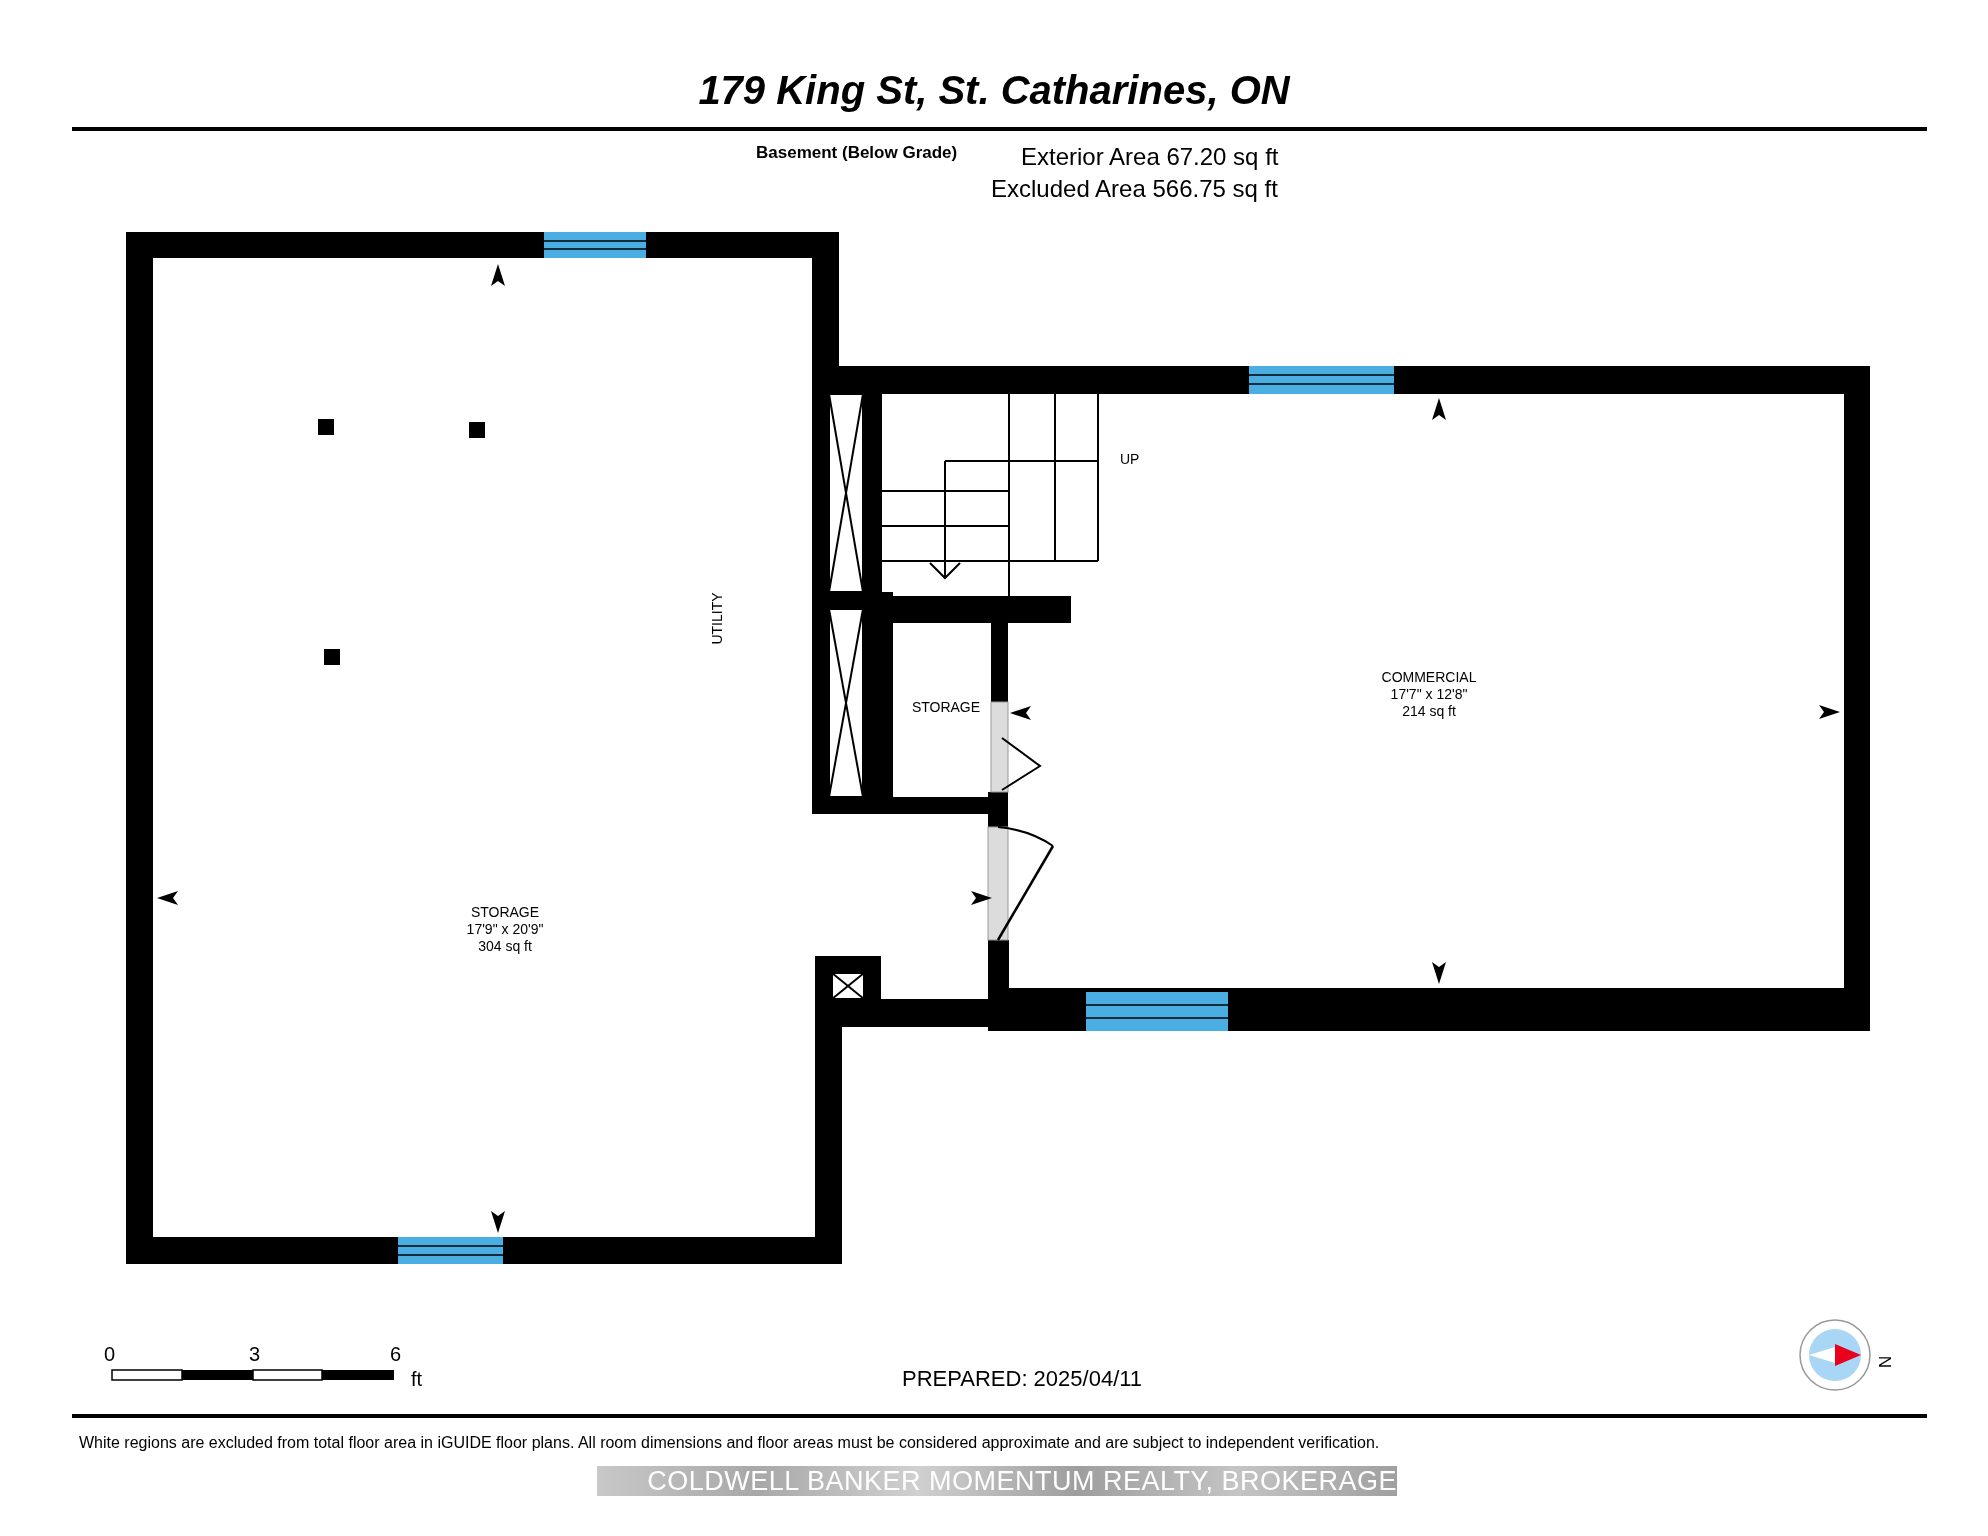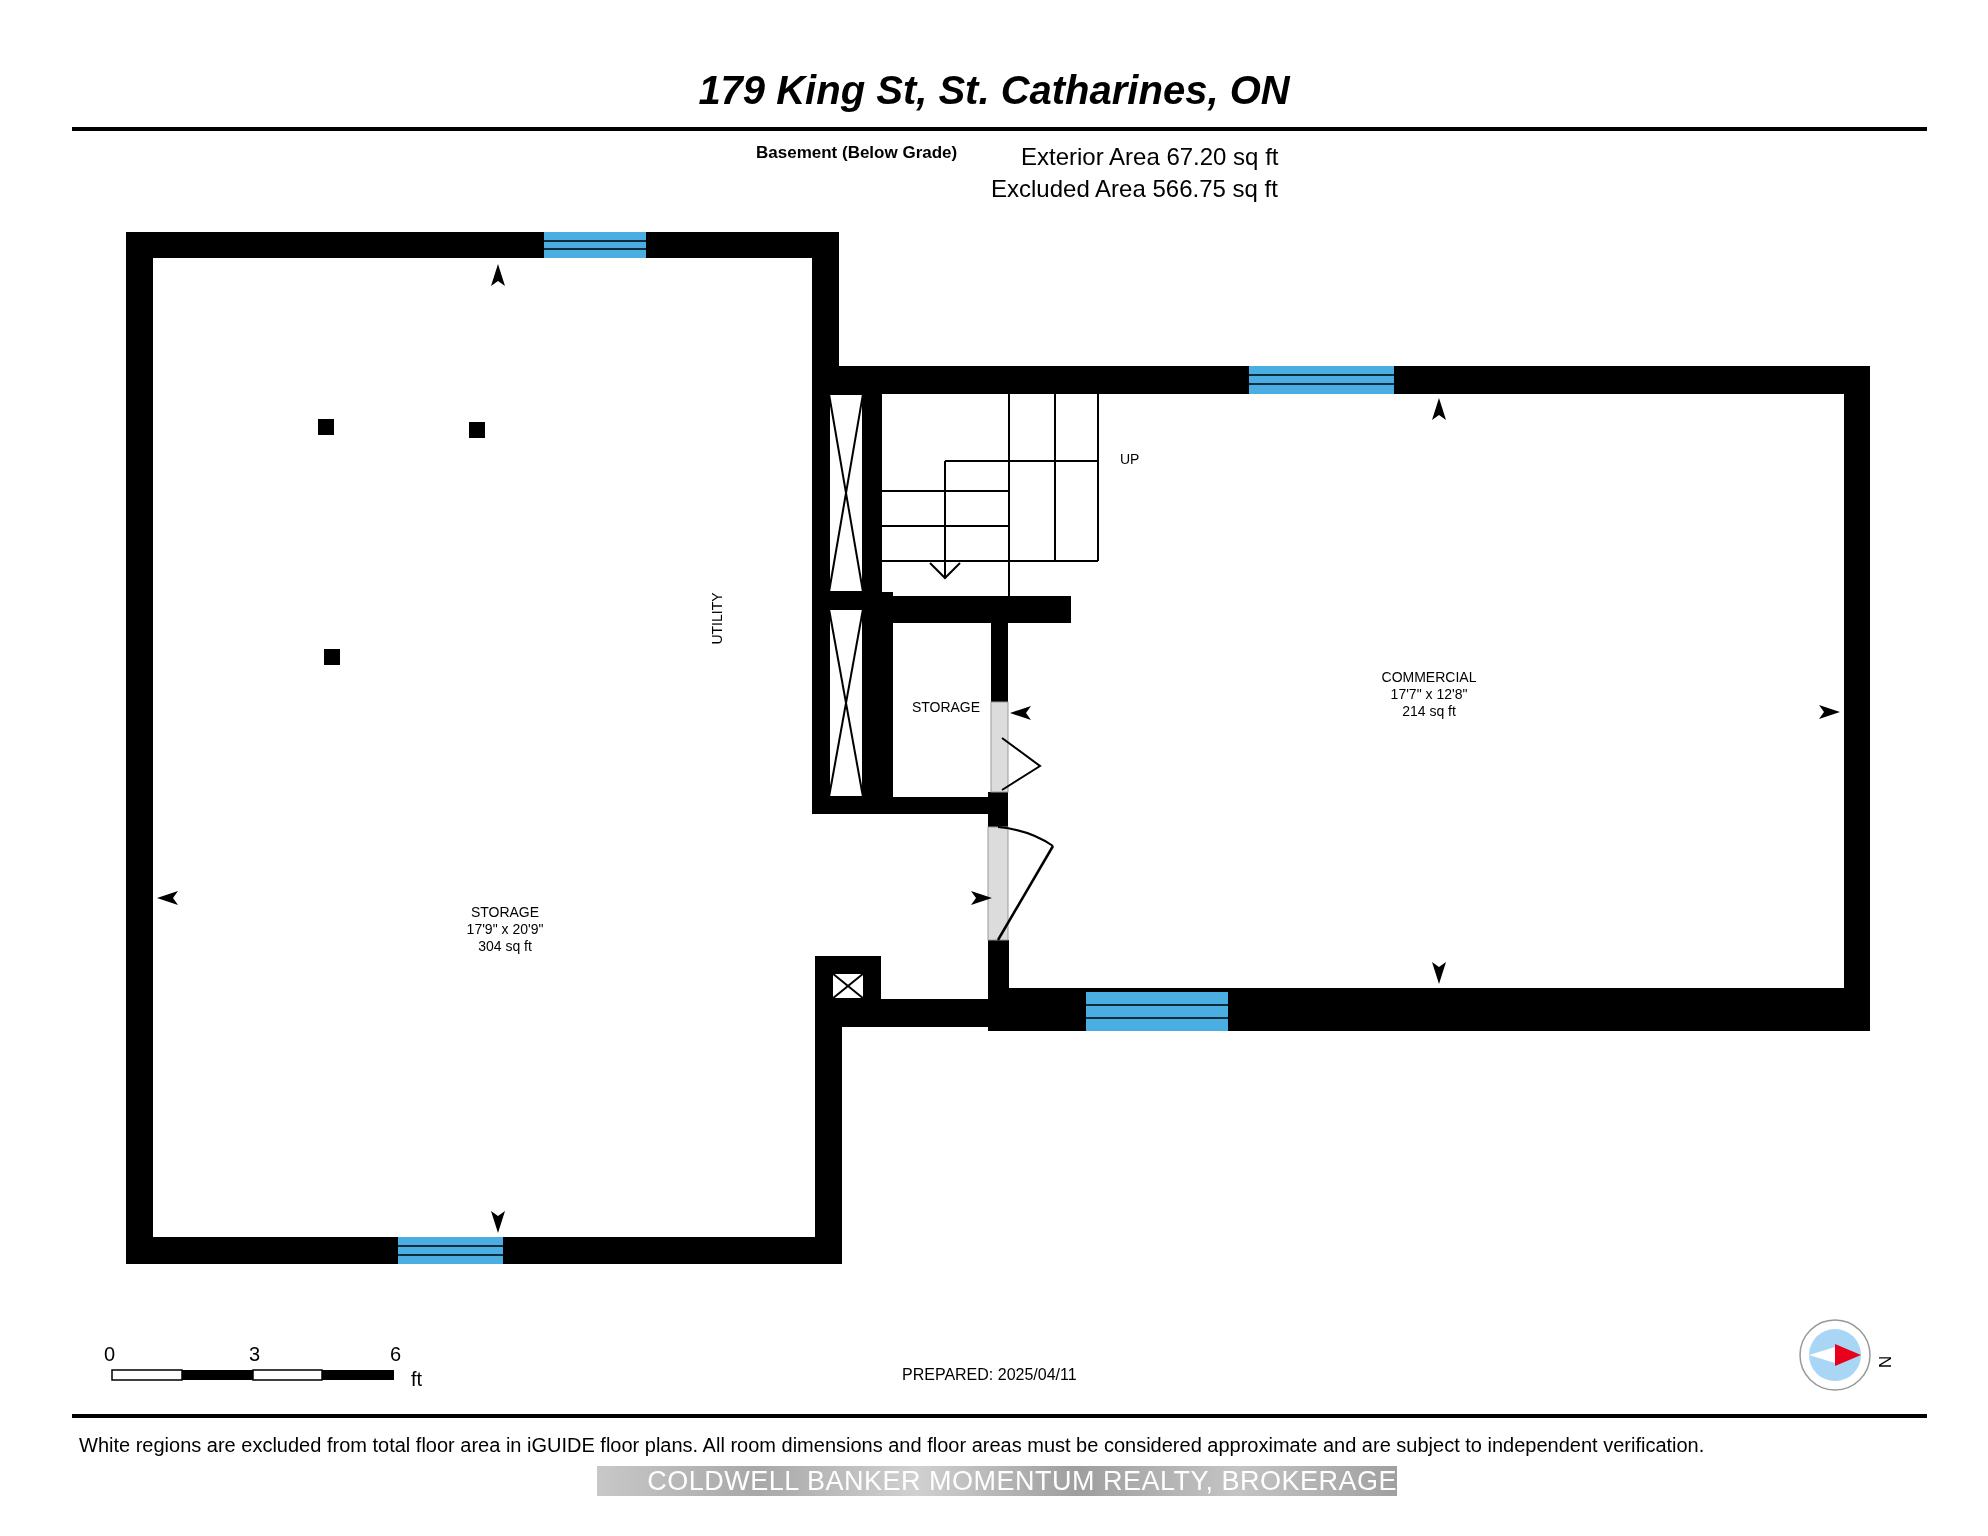--- a/index.html
+++ b/index.html
@@ -4,22 +4,22 @@
   <style>
     html, body { margin: 0; padding: 0; background: #ffffff; }
     body { width: 1988px; height: 1536px; position: relative; overflow: hidden; font-family: "Liberation Sans", sans-serif; color: #000; }
     .abs { position: absolute; }
     .title { left: 0; width: 1988px; top: 68px; text-align: center; font-size: 40px; font-weight: bold; letter-spacing: 0px; font-style: italic; }
     .rule { left: 72px; width: 1855px; height: 4px; background: #000; }
     .meta-label { font-size: 17px; font-weight: bold; }
     .meta-val { font-size: 24px; }
     .room-label { font-size: 14px; text-align: center; line-height: 17px; }
     .scale-label { font-size: 20px; }
-    .footer-note { font-size: 20px; }
-    .prepared { font-size: 16px; }
+    .footer-note { font-size: 16px; }
+    .prepared { font-size: 22px; }
     .watermark {
       left: 597px; top: 1466px; width: 800px; height: 30px;
       background: linear-gradient(90deg, #c8c8c8, #a8a8a8 20%, #d0d0d0 40%, #9e9e9e 60%, #c4c4c4 80%, #a0a0a0);
       color: #ffffff; font-size: 27px; text-align: right; line-height: 30px; letter-spacing: 0.5px;
     }
     svg.plan { position: absolute; left: 0; top: 0; }
   </style>
 </head>
 <body>
 

